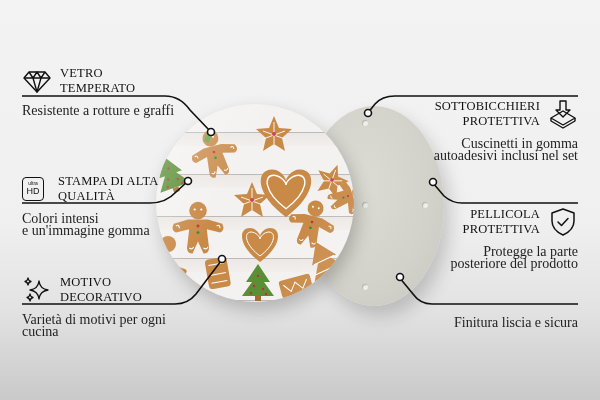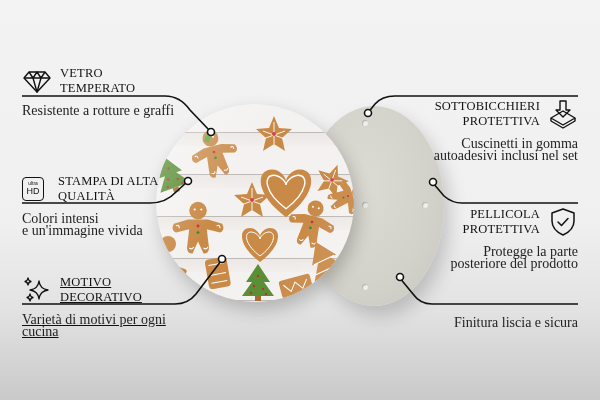--- a/index.html
+++ b/index.html
@@ -187,25 +187,25 @@
         <div style="font-size:5px;margin-top:3px">ultra</div>
         <div style="font-size:9px;margin-top:1px">HD</div>
       </div>
       <div class="title">
         <div>STAMPA DI ALTA</div>
         <div>QUALITÀ</div>
       </div>
     </div>
     <div class="desc" style="margin-top:9px">
       <div>Colori intensi</div>
-      <div>e un'immagine vivida</div>
-    </div>
-  </div>
-
-  <div class="feature" style="left:22px;top:275px;text-decoration:underline;">
+      <div>e un'immagine gomma</div>
+    </div>
+  </div>
+
+  <div class="feature" style="left:22px;top:275px;">
     <div class="head">
       <svg class="icon" viewBox="0 0 30 30">
         <g fill="none" stroke="#111" stroke-width="1.3" stroke-linejoin="round">
           <path d="M17 6 Q18 14 26 15 Q18 16 17 24 Q16 16 8 15 Q16 14 17 6 Z"></path>
           <path d="M6 3 Q6.5 6 9 6.5 Q6.5 7 6 10 Q5.5 7 3 6.5 Q5.5 6 6 3 Z"></path>
           <path d="M8 19 Q8.5 22 11 22.5 Q8.5 23 8 26 Q7.5 23 5 22.5 Q7.5 22 8 19 Z"></path>
         </g>
       </svg>
       <div class="title">
         <div>MOTIVO</div>

